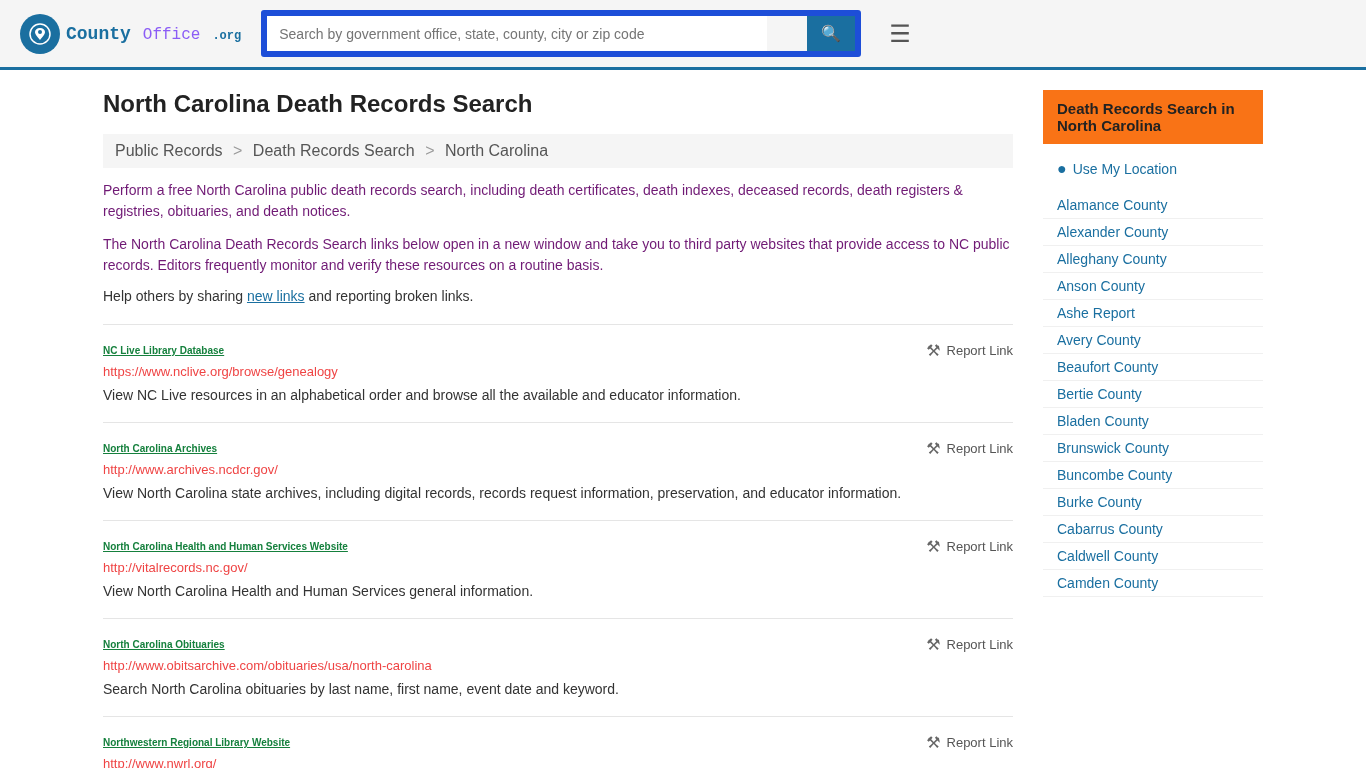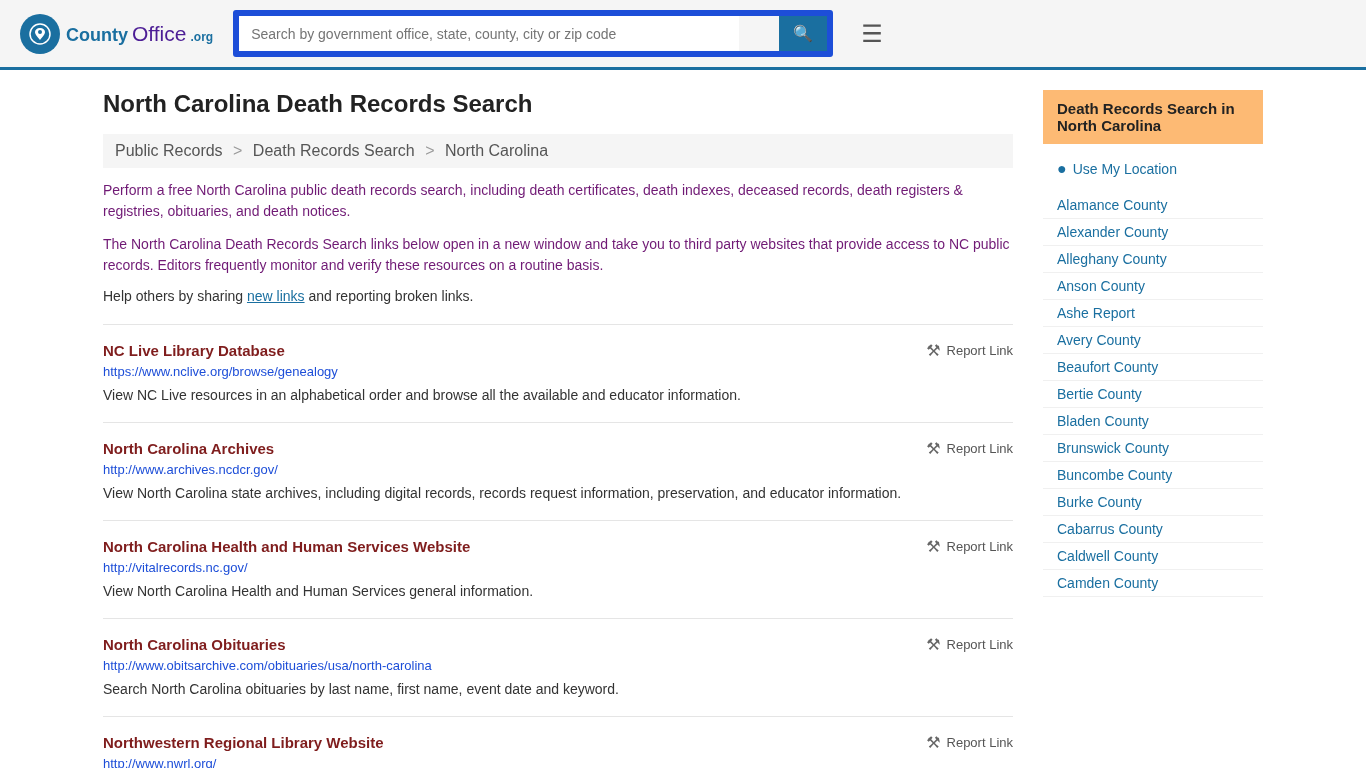--- a/index.html
+++ b/index.html
@@ -28,23 +28,23 @@
       width: 40px;
       height: 40px;
       background: #1a6fa0;
       border-radius: 50%;
       display: flex;
       align-items: center;
       justify-content: center;
       color: white;
       font-size: 20px;
     }
-    .logo-text { display: flex; align-items: baseline; gap: 4px; }
+    .logo-text { display: flex; align-items: baseline; gap: 12px; font-family: Liberation Mono, monospace; }
     .logo-county { color: #1a6fa0; font-weight: bold; font-size: 18px; }
-    .logo-office { color: #4c1d95; font-weight: normal; font-size: 21px; }
+    .logo-office { color: #8b5cf6; font-weight: normal; font-size: 16px; }
     .logo-org { color: #1a6fa0; font-size: 12px; }
     .search-bar {
       flex: 1;
       max-width: 600px;
       display: flex;
       border: 6px solid #1d4ed8;
       border-radius: 3px;
       overflow: hidden;
       gap: 40px;
     }
@@ -116,46 +116,47 @@
       border-top: 1px solid #e5e5e5;
       padding: 16px 0;
     }
     .result-header {
       display: flex;
       justify-content: space-between;
       align-items: center;
       margin-bottom: 4px;
     }
     .result-title {
-      font-size: 15px;
+      font-size: 10px;
       font-weight: bold;
-      color: #7f1d1d;
+      color: #15803d;
+      text-decoration: underline;
       cursor: pointer;
     }
     .report-link {
       display: flex;
       align-items: center;
       gap: 6px;
       color: #555;
       font-size: 13px;
       cursor: pointer;
       white-space: nowrap;
     }
     .report-link-icon { font-size: 16px; color: #666; }
     .result-url {
-      color: #1d4ed8;
+      color: #ef4444;
       font-size: 13px;
       margin-bottom: 6px;
       text-decoration: none;
     }
     .result-desc { font-size: 14px; color: #333; line-height: 1.5; }
 
     
     .sidebar-header {
-      background: #fdba74;
+      background: #f97316;
       padding: 10px 14px;
       font-weight: bold;
       font-size: 15px;
       color: #222;
       margin-bottom: 10px;
     }
     .sidebar-location {
       display: flex;
       align-items: center;
       gap: 6px;

